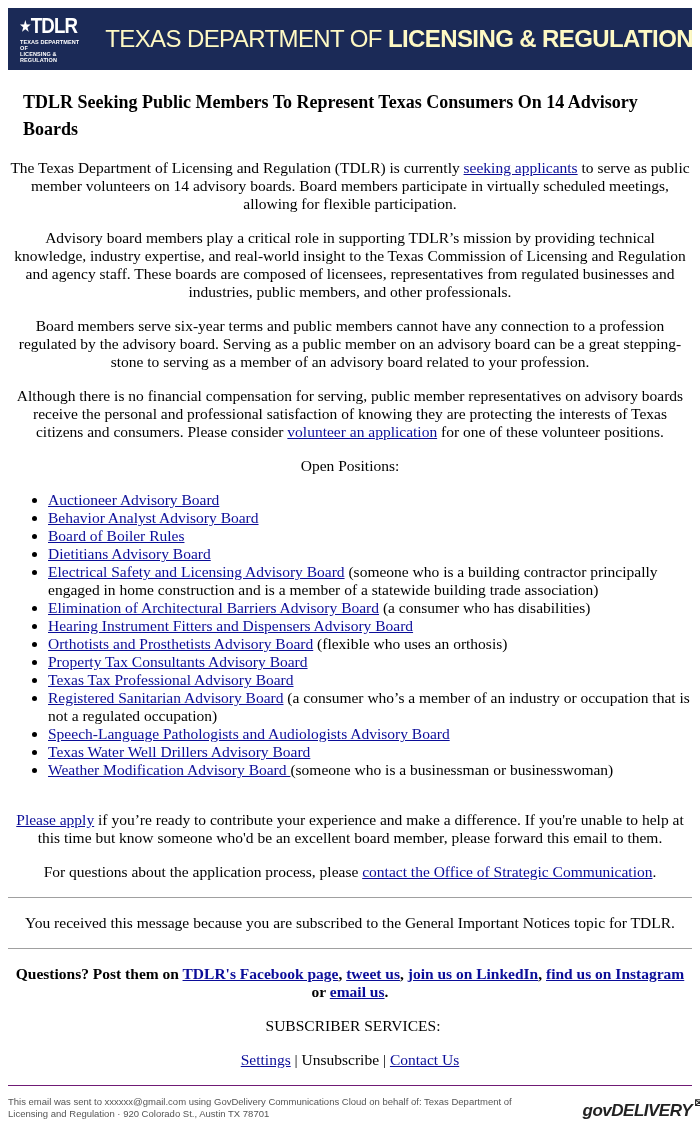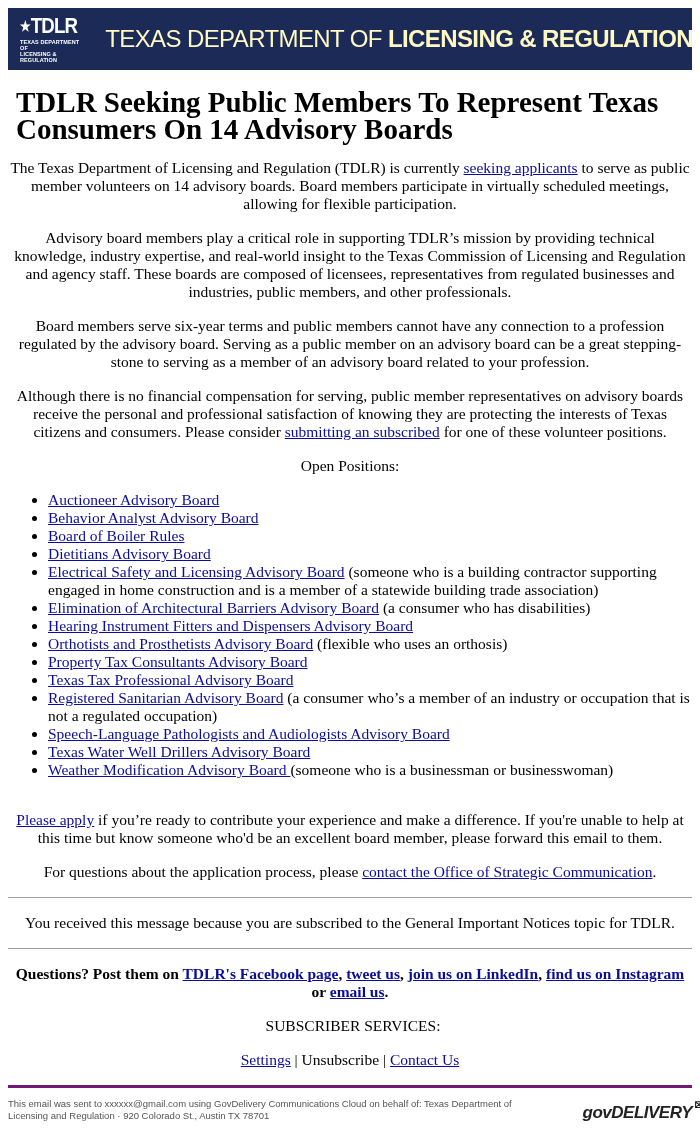--- a/index.html
+++ b/index.html
@@ -37,33 +37,33 @@
       color: #fef9c3;
       font-family: "Liberation Sans", sans-serif;
       font-size: 24px;
       margin-left: 18px;
       white-space: nowrap;
       letter-spacing: -0.6px;
     }
     .banner-title b { font-weight: bold; }
     h1 {
       font-family: "Liberation Serif", serif;
-      font-size: 29px;
+      font-size: 18px;
       line-height: 27px;
       font-weight: bold;
-      margin: 19px 0 16px 8px;
+      margin: 19px 0 16px 15px;
     }
     p { margin: 0 0 16px 0; text-align: center; }
     ul { margin: 0 0 32px 0; padding-left: 40px; }
     ul li { margin: 0; }
     hr { border: none; border-top: 1px solid #a0a0a0; margin: 0 0 16px 0; }
     .social { font-weight: bold; }
     .sub-head { font-weight: normal; margin-left: 6px; }
     .footer {
-      border-top: 3px solid #701a75;
+      border-top: 1px solid #701a75;
       margin-top: 16px;
       padding-top: 10px;
       display: flex;
       justify-content: space-between;
       align-items: flex-start;
     }
     .footer-text {
       font-family: "Liberation Sans", sans-serif;
       font-size: 9.5px;
       line-height: 12px;
@@ -107,30 +107,30 @@
   </div>
 
   <h1>TDLR Seeking Public Members To Represent Texas Consumers On 14 Advisory Boards</h1>
 
   <p><span>The Texas Department of Licensing and Regulation (TDLR) is currently </span><a href="#">seeking applicants</a><span> to serve as public member volunteers on 14 advisory boards. Board members participate in virtually scheduled meetings, allowing for flexible participation.</span></p>
 
   <p>Advisory board members play a critical role in supporting TDLR’s mission by providing technical knowledge, industry expertise, and real-world insight to the Texas Commission of Licensing and Regulation and agency staff. These boards are composed of licensees, representatives from regulated businesses and industries, public members, and other professionals.</p>
 
   <p>Board members serve six-year terms and public members cannot have any connection to a profession regulated by the advisory board. Serving as a public member on an advisory board can be a great stepping-stone to serving as a member of an advisory board related to your profession.</p>
 
-  <p><span>Although there is no financial compensation for serving, public member representatives on advisory boards receive the personal and professional satisfaction of knowing they are protecting the interests of Texas citizens and consumers. Please consider </span><a href="#">submitting an subscribed</a><span> for one of these volunteer positions.</span></p>
+  <p><span>Although there is no financial compensation for serving, public member representatives on advisory boards receive the personal and professional satisfaction of knowing they are protecting the interests of Texas citizens and consumers. Please consider </span><a href="#">volunteer an application</a><span> for one of these volunteer positions.</span></p>
 
   <p>Open Positions:</p>
 
   <ul id="positions-list">
       <li><a href="#">Auctioneer Advisory Board</a></li>
       <li><a href="#">Behavior Analyst Advisory Board</a></li>
       <li><a href="#">Board of Boiler Rules</a></li>
       <li><a href="#">Dietitians Advisory Board</a></li>
-      <li><a href="#">Electrical Safety and Licensing Advisory Board</a><span> (someone who is a building contractor supporting engaged in home construction and is a member of a statewide building trade association)</span></li>
+      <li><a href="#">Electrical Safety and Licensing Advisory Board</a><span> (someone who is a building contractor principally engaged in home construction and is a member of a statewide building trade association)</span></li>
       <li><a href="#">Elimination of Architectural Barriers Advisory Board</a><span> (a consumer who has disabilities)</span></li>
       <li><a href="#">Hearing Instrument Fitters and Dispensers Advisory Board</a></li>
       <li><a href="#">Orthotists and Prosthetists Advisory Board</a><span> (flexible who uses an orthosis)</span></li>
       <li><a href="#">Property Tax Consultants Advisory Board</a></li>
       <li><a href="#">Texas Tax Professional Advisory Board</a></li>
       <li><a href="#">Registered Sanitarian Advisory Board</a><span> (a consumer who’s a member of an industry or occupation that is not a regulated occupation)</span></li>
       <li><a href="#">Speech-Language Pathologists and Audiologists Advisory Board</a></li>
       <li><a href="#">Texas Water Well Drillers Advisory Board</a></li>
       <li><a href="#">Weather Modification Advisory Board </a><span>(someone who is a businessman or businesswoman)</span></li>
     </ul>

